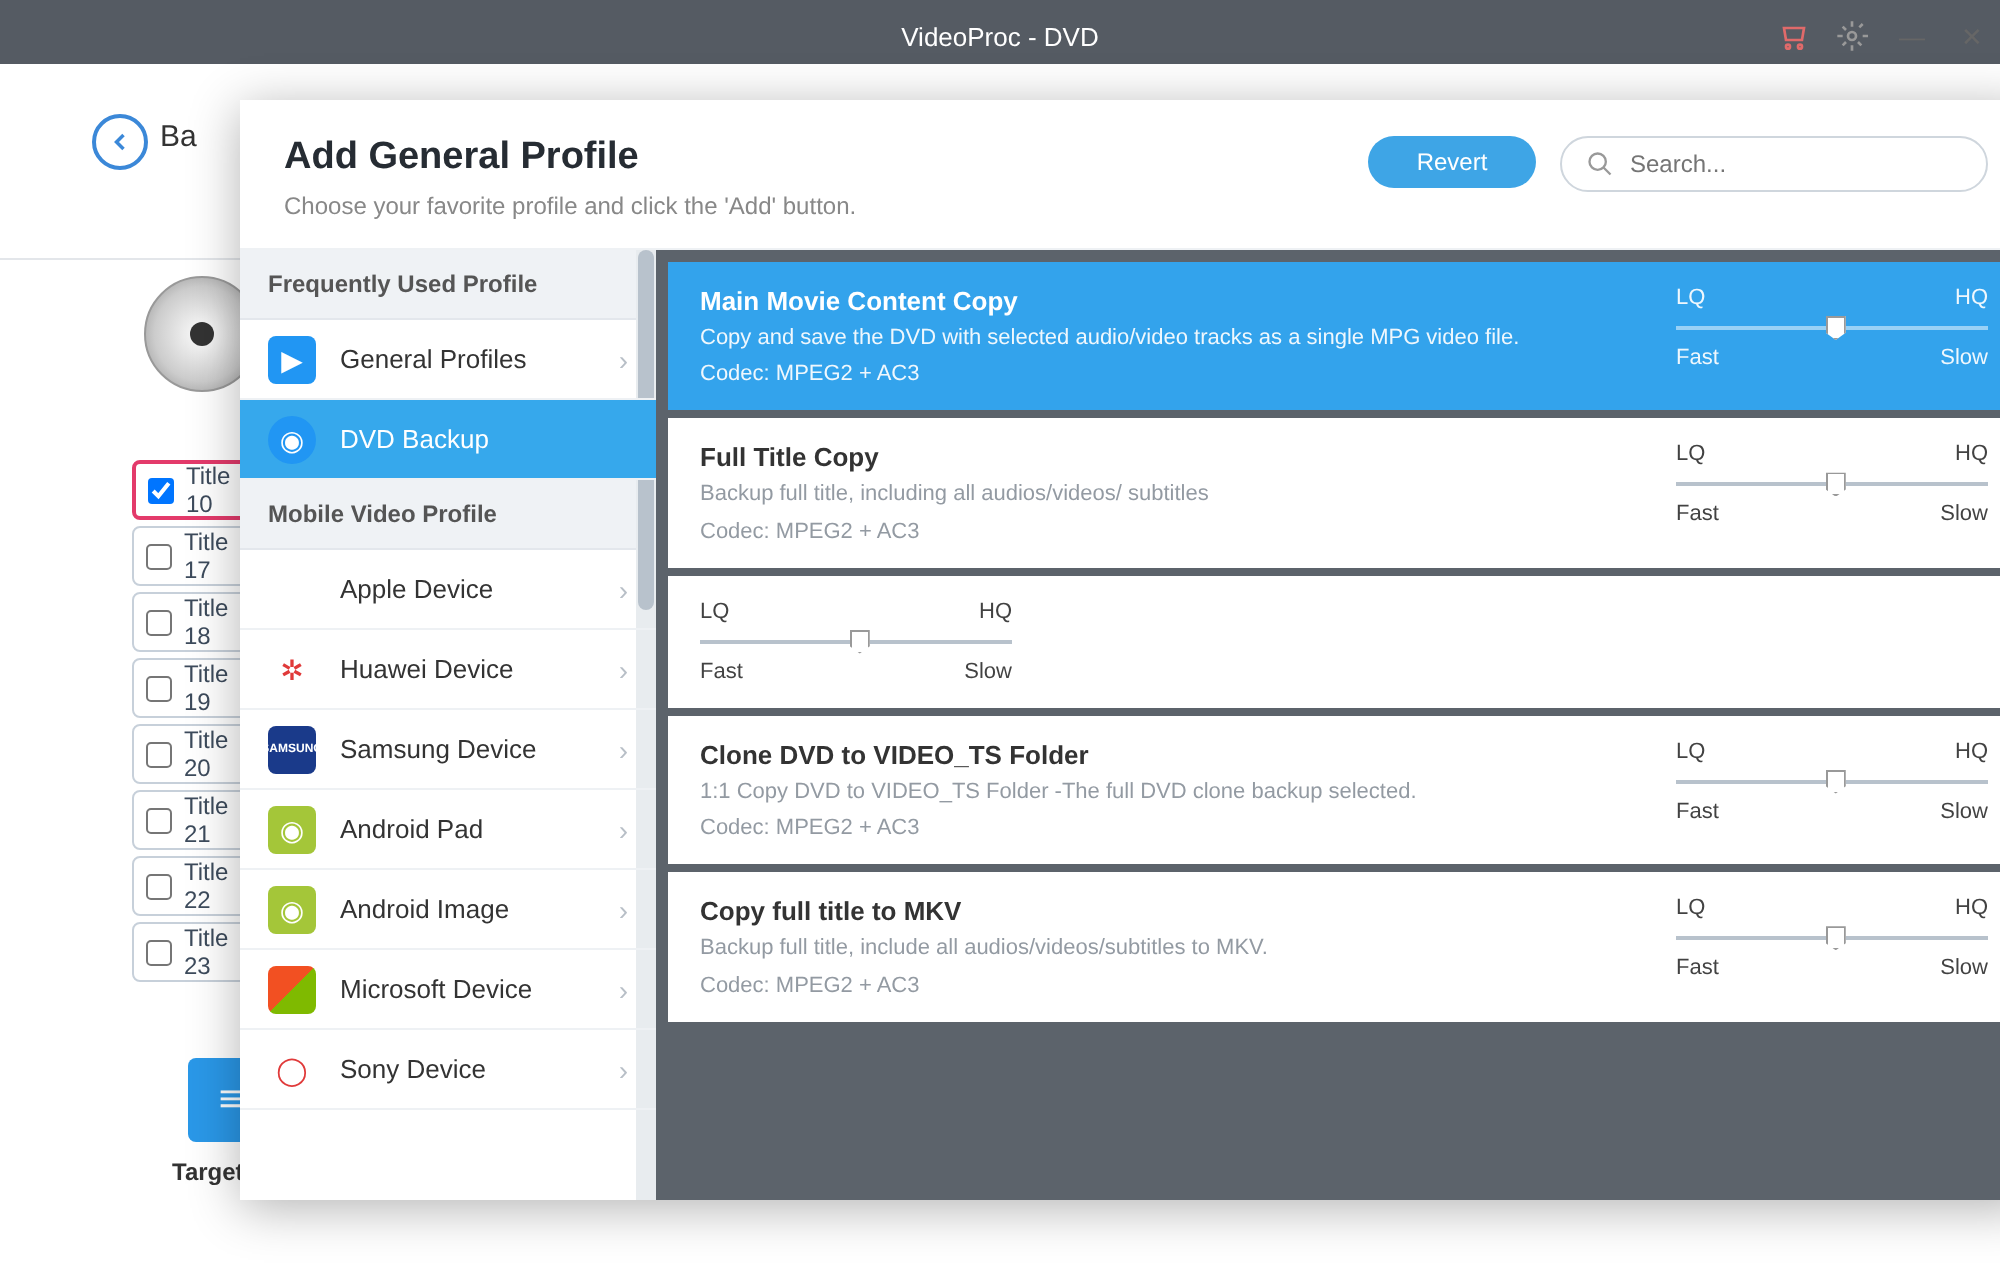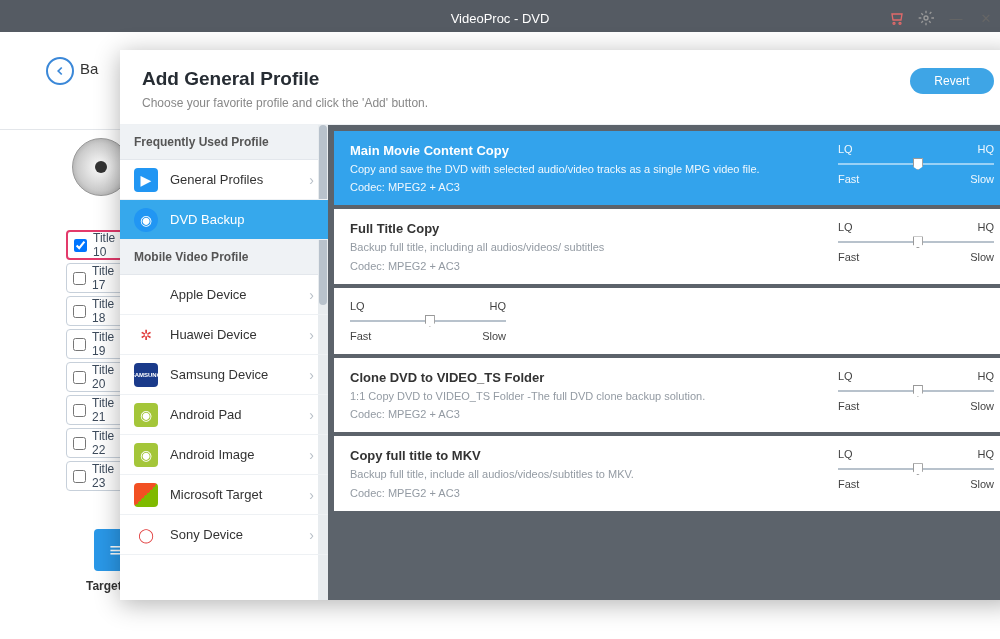--- a/index.html
+++ b/index.html
@@ -179,20 +179,27 @@
 <div class="run-btn">RUN</div>
 
 <div class="modal">
   <div class="modal-head">
     <div>
       <h2>Add General Profile</h2>
       <p>Choose your favorite profile and click the 'Add' button.</p>
     </div>
     <div class="modal-head-right">
       <button class="revert">Revert</button>
+      <div class="search">
+        <svg width="14" height="14" viewBox="0 0 24 24" fill="none" stroke="#999" stroke-width="2">
+            <circle cx="10" cy="10" r="7"></circle>
+            <path d="M21 21l-6-6"></path>
+          </svg>
+        <input placeholder="Search..." style="">
+      </div>
     </div>
   </div>
   <div class="modal-body">
     <div class="cats" id="cats" style="position:relative">
       <div class="scrollbar-v">
           <div class="scrollbar-thumb-v"></div>
         </div>
     <div class="cat-hdr">Frequently Used Profile</div>
         <div class="cat-item">
           <span class="cat-icon ci-play">▶</span>
@@ -224,21 +231,21 @@
           <span>Android Pad</span>
           <span class="arr">›</span>
         </div>
         <div class="cat-item">
           <span class="cat-icon ci-android">◉</span>
           <span>Android Image</span>
           <span class="arr">›</span>
         </div>
         <div class="cat-item">
           <span class="cat-icon ci-ms"></span>
-          <span>Microsoft Target</span>
+          <span>Microsoft Device</span>
           <span class="arr">›</span>
         </div>
         <div class="cat-item">
           <span class="cat-icon ci-sony">◯</span>
           <span>Sony Device</span>
           <span class="arr">›</span>
         </div>
       </div>
     <div class="profiles" id="profiles">
         <div class="prof sel">
@@ -295,21 +302,21 @@
             </div>
             <div class="fs">
               <span>Fast</span>
               <span>Slow</span>
             </div>
           </div>
         </div>
         <div class="prof">
           <div class="prof-left">
             <h3>Clone DVD to VIDEO_TS Folder</h3>
-            <div class="desc">1:1 Copy DVD to VIDEO_TS Folder -The full DVD clone backup solution.</div>
+            <div class="desc">1:1 Copy DVD to VIDEO_TS Folder -The full DVD clone backup selected.</div>
             <div class="codec">Codec: MPEG2 + AC3</div>
           </div>
           <div class="prof-right">
             <div class="lqhq">
               <span>LQ</span>
               <span>HQ</span>
             </div>
             <div class="slider">
               <div class="slider-track"></div>
               <div class="slider-thumb"></div>

